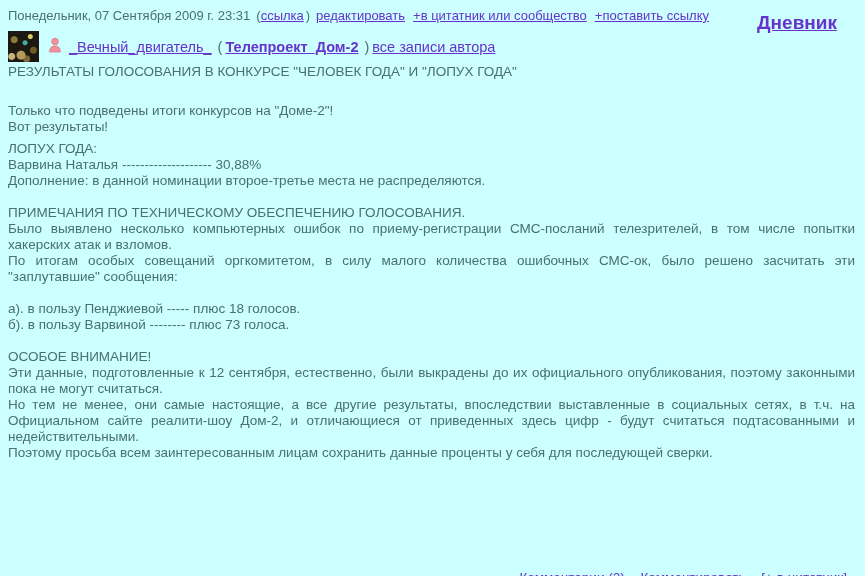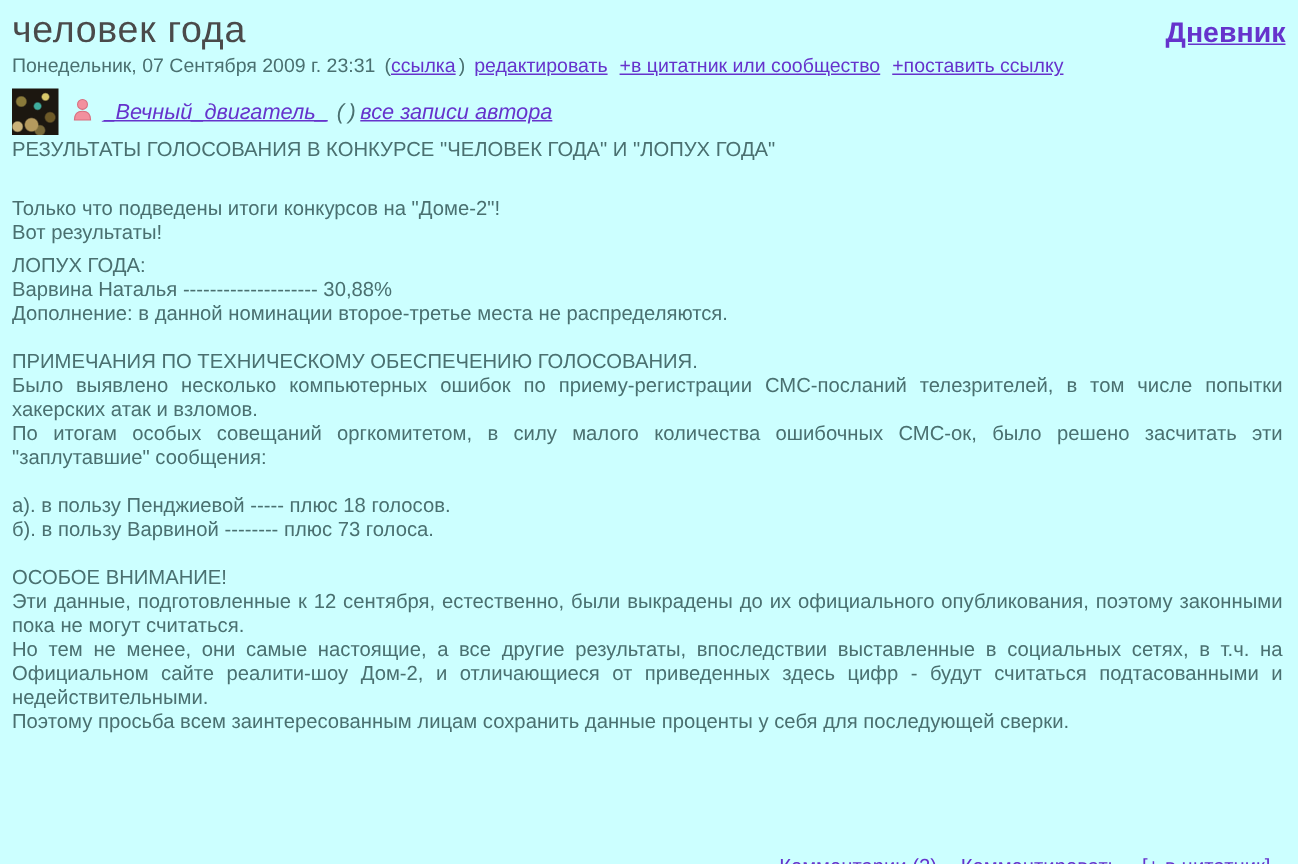--- a/index.html
+++ b/index.html
@@ -18,40 +18,39 @@
   h1.page-title {
     margin: 0; padding: 0;
     font-size: 25px; line-height: 28px;
     font-weight: 400;
     color: #4A4A4A;
     letter-spacing: 0.5px;
   }
 
   .diary-link {
     position: absolute;
-    top: 12px; right: 8px;
+    top: 12px; right: 28px;
     font-size: 19px;
     font-weight: bold;
   }
 
   .meta-line {
     margin-top: 2px;
     font-size: 13px; line-height: 16px;
     white-space: nowrap;
   }
   .meta-line a { margin-right: 2px; }
   .meta-gap { display: inline-block; width: 6px; }
 
   .author-row {
     margin-top: 7px;
     display: flex;
     align-items: center;
     font-size: 14.5px;
     line-height: 16px;
-    font-style: italic;
   }
   .avatar {
     width: 31px; height: 31px;
     margin-right: 9px;
     flex: 0 0 auto;
     background:
       radial-gradient(circle at 72% 18%, #d9c96a 0 2px, rgba(0,0,0,0) 3px),
       radial-gradient(circle at 20% 28%, #8a7a3a 0 3px, rgba(0,0,0,0) 4px),
       radial-gradient(circle at 42% 78%, #b59a5e 0 4px, rgba(0,0,0,0) 5px),
       radial-gradient(circle at 82% 62%, #6e5a28 0 3px, rgba(0,0,0,0) 4px),
@@ -90,32 +89,32 @@
   }
   .footer-links a { margin-left: 12px; }
 </style>
 </head>
 <body>
 
 <div class="page">
 
   <a class="diary-link">Дневник</a>
 
-  <h1 class="page-title">человек года</h1>
 
   <div class="meta-line"><span>Понедельник, 07 Сентября 2009 г. 23:31</span><span class="meta-gap"></span><span class="paren">(</span><a>ссылка</a><span class="paren">)</span><span class="meta-gap"></span><a>редактировать</a><span class="meta-gap"></span><a>+в цитатник или сообщество</a><span class="meta-gap"></span><a>+поставить ссылку</a></div>
 
   <div class="author-row">
     <div class="avatar" title=""></div>
     <span class="user-icon"><svg width="14" height="16" viewBox="0 0 14 16">
           <circle cx="7" cy="4.6" r="3.3" fill="#F2909E" stroke="#D76F7F" stroke-width="0.7"></circle>
           <path d="M1.6 15 C1.6 10.6 4 9.1 7 9.1 C10 9.1 12.4 10.6 12.4 15 Z" fill="#F2909E" stroke="#D76F7F" stroke-width="0.7"></path>
         </svg></span>
     <a>_Вечный_двигатель_</a>
     <span class="paren">(</span>
+    <a class="bold-link">Телепроект_Дом-2</a>
     <span class="paren">)</span>
     <a>все записи автора</a>
   </div>
 
   <div class="post">
     <p class="pb-0">РЕЗУЛЬТАТЫ ГОЛОСОВАНИЯ В КОНКУРСЕ "ЧЕЛОВЕК ГОДА" И "ЛОПУХ ГОДА"</p>
     <p class="pb-1">Только что подведены итоги конкурсов на "Доме-2"!
 Вот результаты!</p>
     <p>ЛОПУХ ГОДА:
 Варвина Наталья -------------------- 30,88%

